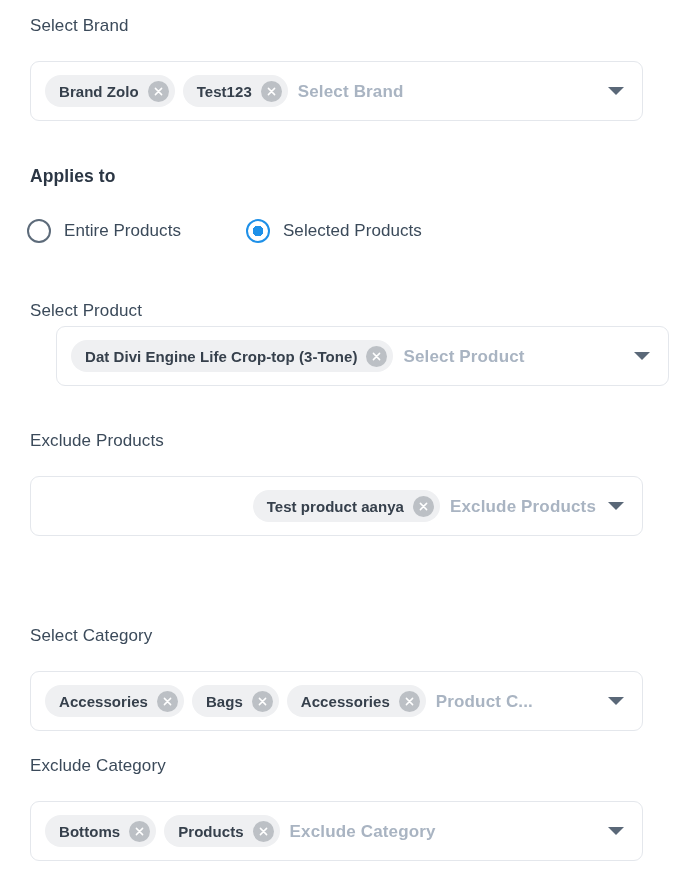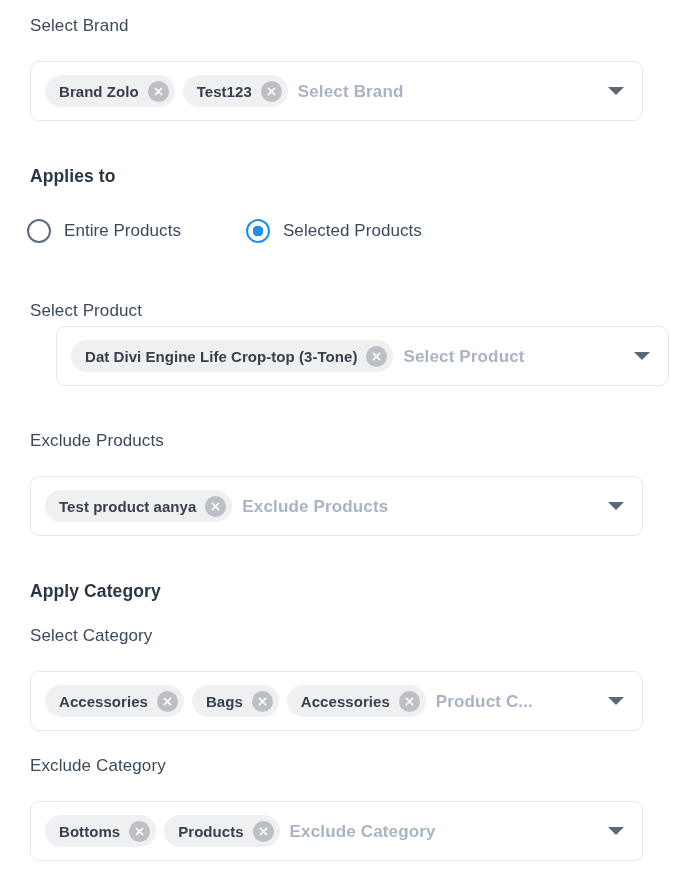--- a/index.html
+++ b/index.html
@@ -146,21 +146,21 @@
   .fld-brand        { position: absolute; left: 30px; top: 61px; }
 
   .hdr-applies      { position: absolute; left: 30px; top: 166px; }
   .radios           { position: absolute; left: 27px; top: 219px; gap: 24px; }
   .radio-opt-2      { margin-left: 41px; }
 
   .lbl-product      { position: absolute; left: 30px; top: 301px; }
   .fld-product      { position: absolute; left: 30px; top: 326px; margin-left: 26px; }
 
   .lbl-exclprod     { position: absolute; left: 30px; top: 431px; }
-  .fld-exclprod     { position: absolute; left: 30px; top: 476px; }
+  .fld-exclprod     { position: absolute; left: 30px; top: 476px; justify-content: flex-end; }
 
   .hdr-applycat     { position: absolute; left: 30px; top: 581px; }
   .lbl-category     { position: absolute; left: 30px; top: 626px; }
   .fld-category     { position: absolute; left: 30px; top: 671px; }
 
   .lbl-exclcat      { position: absolute; left: 30px; top: 756px; }
   .fld-exclcat      { position: absolute; left: 30px; top: 801px; }
 </style>
 </head>
 <body>
@@ -225,21 +225,20 @@
           <span class="chip-remove">
             <svg width="9" height="9" viewBox="0 0 9 9" aria-hidden="true">
               <path d="M1.4 1.4 L7.6 7.6 M7.6 1.4 L1.4 7.6" stroke="#ffffff" stroke-width="1.5" stroke-linecap="round"></path>
             </svg>
           </span>
         </span></div>
     <span class="placeholder">Exclude Products</span>
     <span class="dropdown-arrow"></span>
   </div>
 
-  <div class="section-heading hdr-applycat">Apply Category</div>
 
   <div class="field-label lbl-category">Select Category</div>
 
   <div class="select-field fld-category">
     <div class="chips" style="display:contents"><span class="chip">
           <span class="chip-label">Accessories</span>
           <span class="chip-remove">
             <svg width="9" height="9" viewBox="0 0 9 9" aria-hidden="true">
               <path d="M1.4 1.4 L7.6 7.6 M7.6 1.4 L1.4 7.6" stroke="#ffffff" stroke-width="1.5" stroke-linecap="round"></path>
             </svg>

